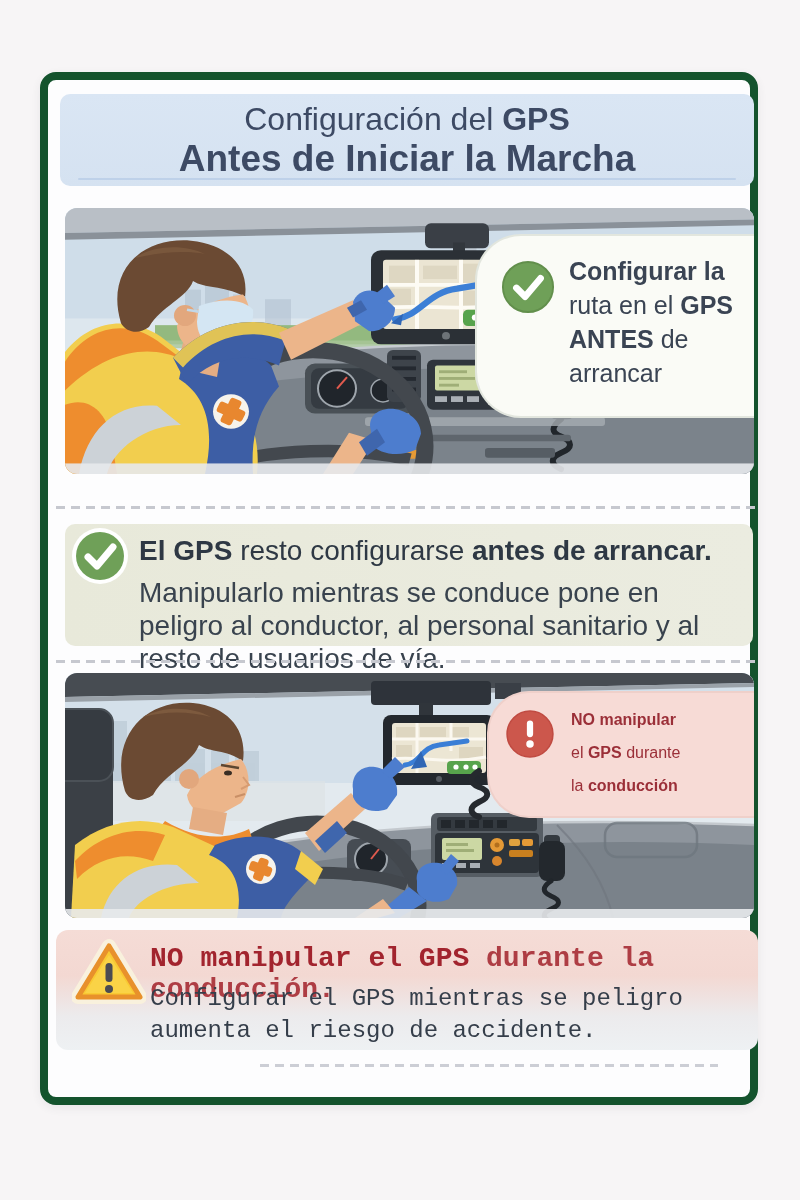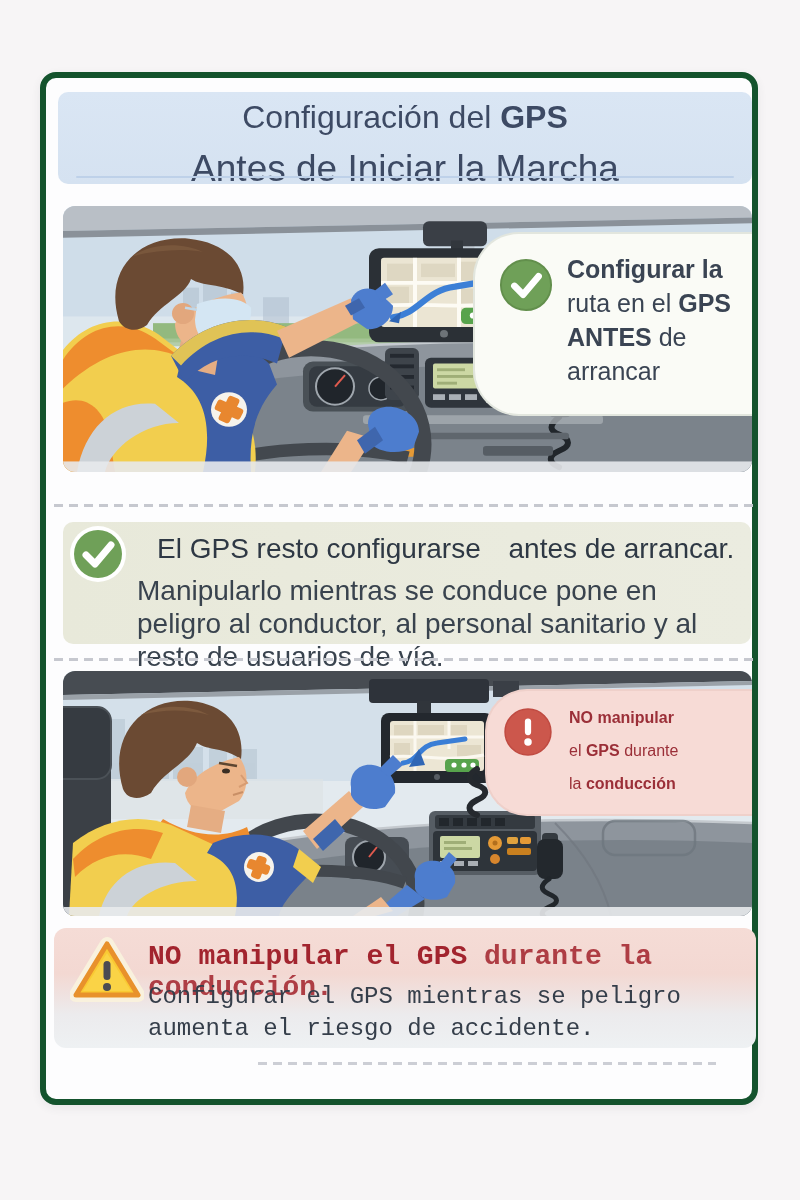--- a/index.html
+++ b/index.html
@@ -6,36 +6,36 @@
   html,body { width:800px; height:1200px; }
   body {
     font-family:"Liberation Sans", sans-serif;
     background:#f7f5f6;
     position:relative;
     overflow:hidden;
   }
   .page { position:absolute; inset:0; }
   .card {
     position:absolute; left:40px; top:72px; width:718px; height:1033px;
-    background:#fdfdfe; border:6px solid #14532d; border-radius:16px;
+    background:#fdfdfe; border:8px solid #14532d; border-radius:16px;
     box-shadow:0 3px 10px rgba(60,60,80,.08);
   }
   
   .title-band {
     position:absolute; left:12px; top:14px; width:694px; height:92px;
     background:linear-gradient(180deg,#dae6f4,#d5e2f1);
     border-radius:10px; text-align:center; color:#3d4a64;
   }
   .title-band::after{
     content:""; position:absolute; left:18px; right:18px; bottom:6px;
     height:2px; background:#bed1e9; border-radius:2px;
   }
   .title1 { margin-top:7px; font-size:32px; }
   .title1 strong { font-weight:700; }
-  .title2 { font-size:37px; font-weight:400; margin-top:12px; }
+  .title2 { font-size:37px; font-weight:700; margin-top:0; }
   
   .illus {
     position:absolute; left:17px; border-radius:12px; overflow:hidden;
     background:#d4e0ea;
   }
   .illus1 { top:128px; width:689px; height:266px; }
   .illus2 { top:593px; width:689px; height:245px; }
   .illus svg { position:absolute; inset:0; width:100%; height:100%; display:block; }
   
   .callout {
@@ -77,21 +77,21 @@
   .note {
     position:absolute; left:17px; top:444px; width:688px; height:122px;
     background:linear-gradient(90deg,#e8e9da,#ebece0);
     border-radius:10px;
   }
   .note .icon-wrap { position:absolute; left:6px; top:3px; width:58px; height:58px; }
   .note-title {
     position:absolute; left:74px; top:11px; right:14px;
     font-size:28px; color:#2e3844;
   }
-  .note-title strong { font-weight:400;margin-left:20px; }
+  .note-title strong { font-weight:700; }
   .note-body {
     position:absolute; left:74px; top:52px; width:606px;
     font-size:28px; line-height:33px; color:#39434e;
   }
   
   .warning {
     position:absolute; left:8px; top:850px; width:702px; height:120px;
     border-radius:12px;
     background:linear-gradient(180deg,#f5dcd6 0%,#f3d8d2 38%,#ecebed 72%,#eef1f3 100%);
     font-family:Liberation Mono, monospace;

